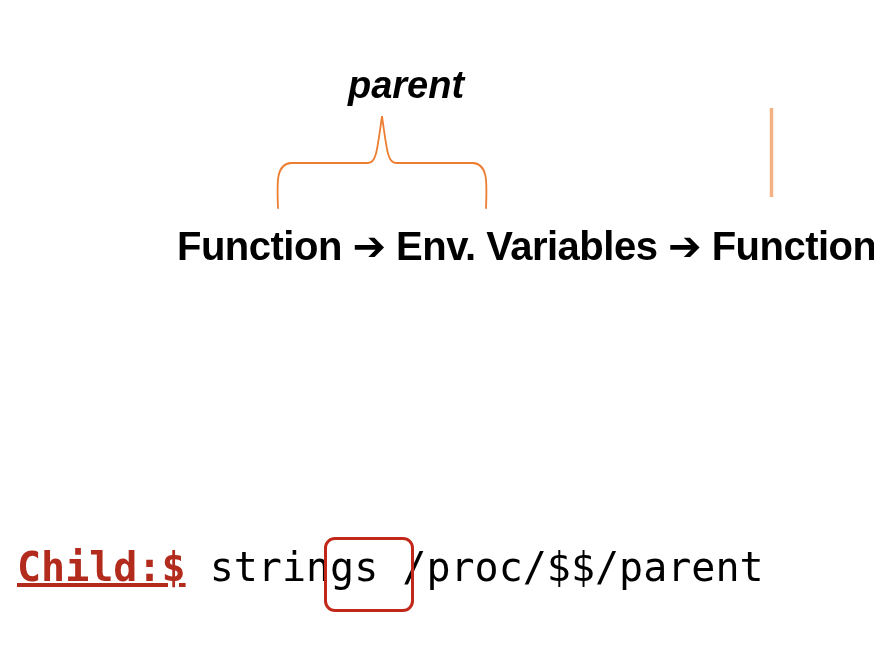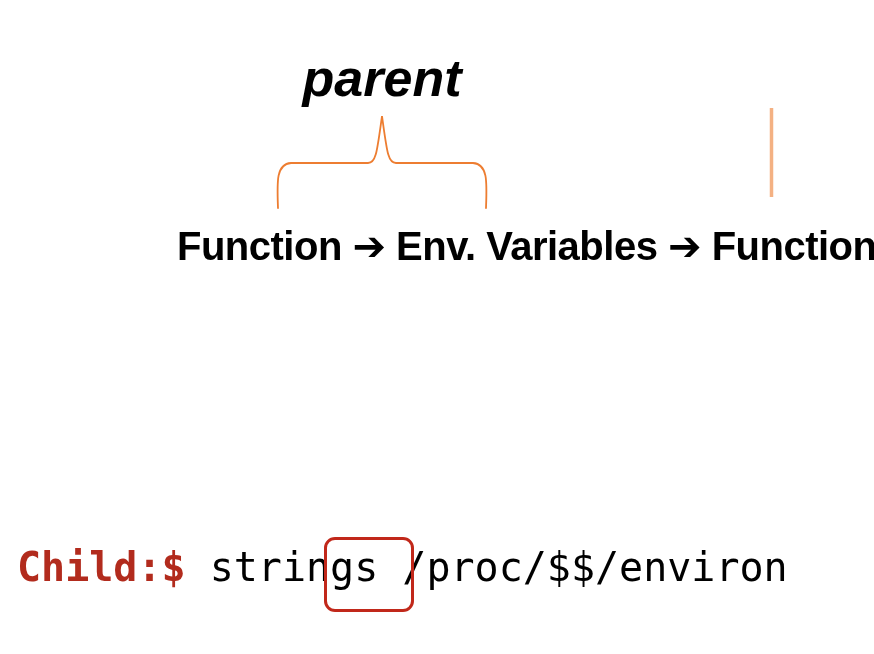--- a/index.html
+++ b/index.html
@@ -13,27 +13,28 @@
   body{background:#ffffff;}
   .slide{
     position:relative;
     width:874px;height:654px;
     background:#ffffff;
     overflow:hidden;
     font-family:"Liberation Sans", sans-serif;
   }
   .role-label{
     position:absolute;
-    top:48px;
+    top:64px;
     transform:translateX(-50%);
     font-style:italic;
     font-weight:600;
-    font-size:52px;
+    font-size:38px;
     color:var(--text-black);
     white-space:nowrap;
+    margin-left:24px;
   }
   .role-label.parent{left:382px;}
   .role-label.child{left:772px;}
   .annot-svg{
     position:absolute;left:0;top:0;width:874px;height:654px;
     pointer-events:none;
   }
   .brace-path{
     fill:none;
     stroke:var(--brace-orange);
@@ -61,20 +62,21 @@
     left:17px;top:436px;
     font-family:"DejaVu Sans Mono","Liberation Mono",monospace;
     font-size:40px;
     line-height:52.5px;
     color:var(--text-black);
     white-space:pre;
   }
   .terminal .prompt{
     color:var(--prompt-red);
     font-weight:bold;
+    text-decoration:underline;
   }
   .highlight-box{
     position:absolute;
     left:324px;top:537px;
     width:84px;height:69px;
     border:3.5px solid var(--box-red);
     border-radius:11px;
     background:transparent;
   }
 </style>
@@ -87,21 +89,21 @@
 
 
   <svg class="annot-svg" viewBox="0 0 874 654" xmlns="http://www.w3.org/2000/svg">
     <path class="brace-path" d="M278,208 C277,182 276,164 291,163 L368,163 C376,163 377,152 382,116 C387,152 388,163 396,163 L473,163 C488,164 487,182 486,208"></path>
     <line class="pointer-line" x1="771.5" y1="108" x2="771.5" y2="197"></line>
   </svg>
 
   <div class="flow-heading">Function ➔ Env. Variables ➔ Function</div>
 
   <div class="terminal">
-    <div class="t-line"><span class="prompt">Child:$</span><span> strings /proc/$$/environ</span></div>
+    <div class="t-line"><span class="prompt">Child:$</span><span> strings /proc/$$/parent</span></div>
     
     
     
   </div>
 
   <div class="highlight-box"></div>
 
 </div>
 
 </body></html>

